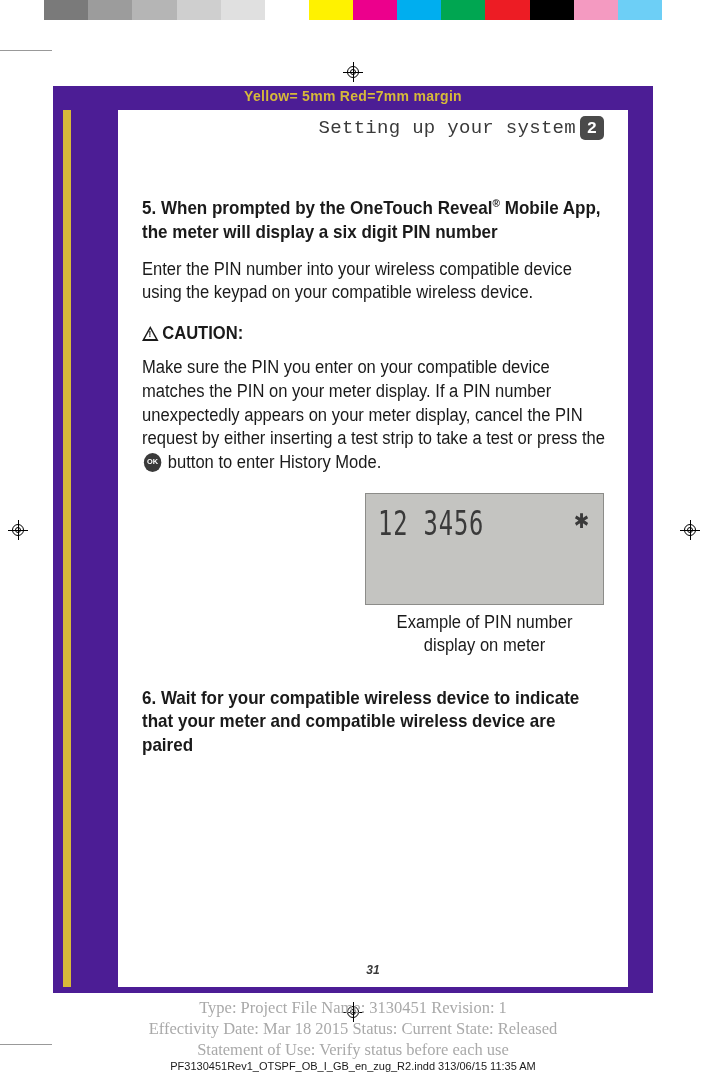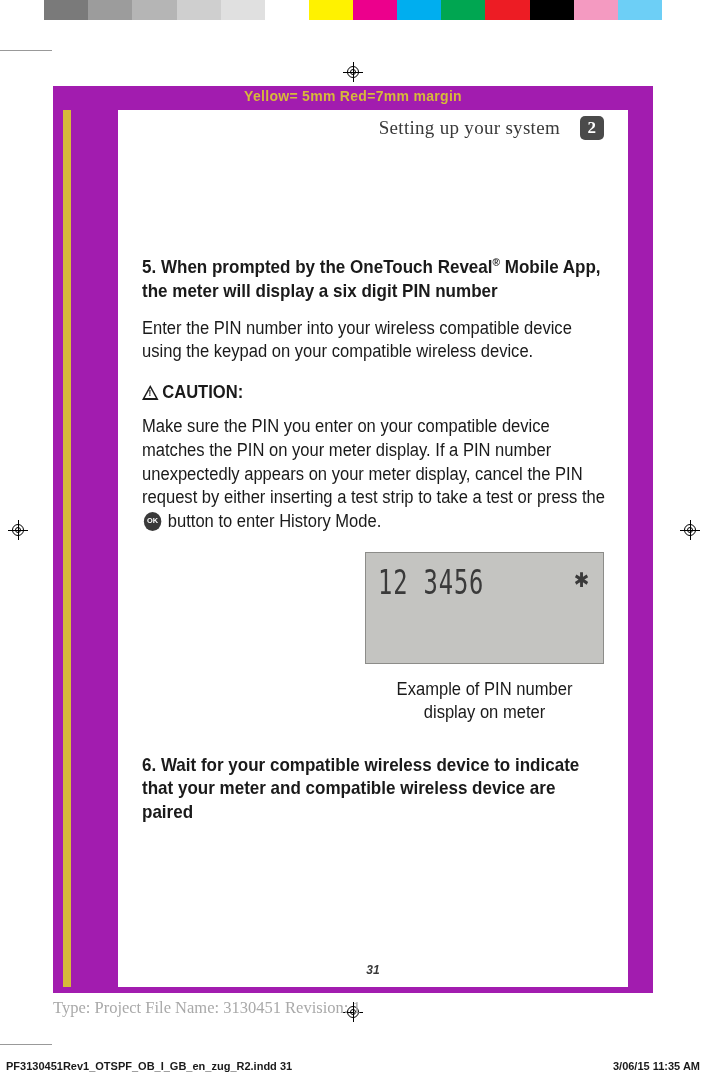--- a/index.html
+++ b/index.html
@@ -65,21 +65,21 @@
     position:absolute;top:1044px;left:0;width:52px;height:1px;background:#999;
   }
 
   
   .page-outer{
     position:absolute;
     top:86px;
     left:53px;
     width:600px;
     height:907px;
-    background:#a21caf;
+    background:#4c1d95;
   }
   .yellow-label{
     text-align:center;
     font-family:Arial,sans-serif;
     font-size:14px;
     font-weight:bold;
     color:#d6b93a;
     letter-spacing:0.3px;
     padding-top:2px;
     padding-bottom:4px;
@@ -96,29 +96,29 @@
     position:absolute;
     top:24px;
     left:65px;
     width:510px;
     height:877px;
     background:#fff;
     padding:6px 24px 0 24px;
   }
   .header{
     text-align:right;
-    font-family:Liberation Serif, serif;
+    font-family:Liberation Mono, monospace;
     font-size:19px;
     color:#3a3a3a;
     letter-spacing:0.3px;
-    margin-bottom:115px;
+    margin-bottom:56px;
     display:flex;
     justify-content:flex-end;
     align-items:center;
-    gap:20px;
+    gap:4px;
   }
   .chip{
     display:inline-flex;
     align-items:center;
     justify-content:center;
     width:24px;height:24px;
     background:#4a4a4a;
     color:#fff;
     border-radius:5px;
     font-size:17px;
@@ -199,21 +199,21 @@
     align-items:center;
     justify-content:center;
     vertical-align:middle;
     margin:0 2px;
     position:relative;
     top:-1px;
   }
   .lcd-wrap{
     margin-left:auto;
     width:239px;
-    margin-bottom:14px;
+    margin-bottom:6px;
   }
   .lcd{
     width:239px;
     height:112px;
     background:#c4c4c1;
     border:1px solid #8c8c89;
     padding:10px 12px 0 12px;
     font-family:"DSEG","Courier New",monospace;
     font-size:26px;
     color:#3a3a3a;
@@ -259,37 +259,36 @@
     color:#3a3a3a;
     font-style:italic;
   }
 
   
   .meta{
     position:absolute;
     top:997px;
     left:53px;
     width:600px;
-    text-align:left;
+    text-align:center;
     font-family:"Times New Roman",serif;
     font-size:16.5px;
     color:#a9a9a9;
     line-height:1.28;
   }
   .slug{
     position:absolute;
     top:1060px;
     left:6px;
     right:6px;
     display:flex;
-    justify-content:space-between;
+    justify-content:center;
     font-family:Arial,sans-serif;
     font-size:11px;
     color:#1a1a1a;
-    font-weight:bold;
   }
 </style>
 </head>
 <body>
 
 <div class="colorbar">
   <div class="c0"></div>
     <div class="c1"></div>
     <div class="c2"></div>
     <div class="c3"></div>
@@ -364,18 +363,20 @@
     <div class="lcd-caption">Example of PIN number display on meter</div>
 
     <div class="step-title">6. Wait for your compatible wireless device to indicate that your meter and compatible wireless device are paired</div>
 
     <div class="pgnum">31</div>
   </div>
 </div>
 
 <div class="meta">
   <div>Type: Project File  Name: 3130451  Revision: 1</div>
+  <div>Effectivity Date: Mar 18 2015     Status: Current     State: Released</div>
+  <div>Statement of Use: Verify status before each use</div>
 </div>
 
 <div class="slug">
   <span>PF3130451Rev1_OTSPF_OB_I_GB_en_zug_R2.indd   31</span>
   <span>3/06/15   11:35 AM</span>
 </div>
 
 </body></html>

